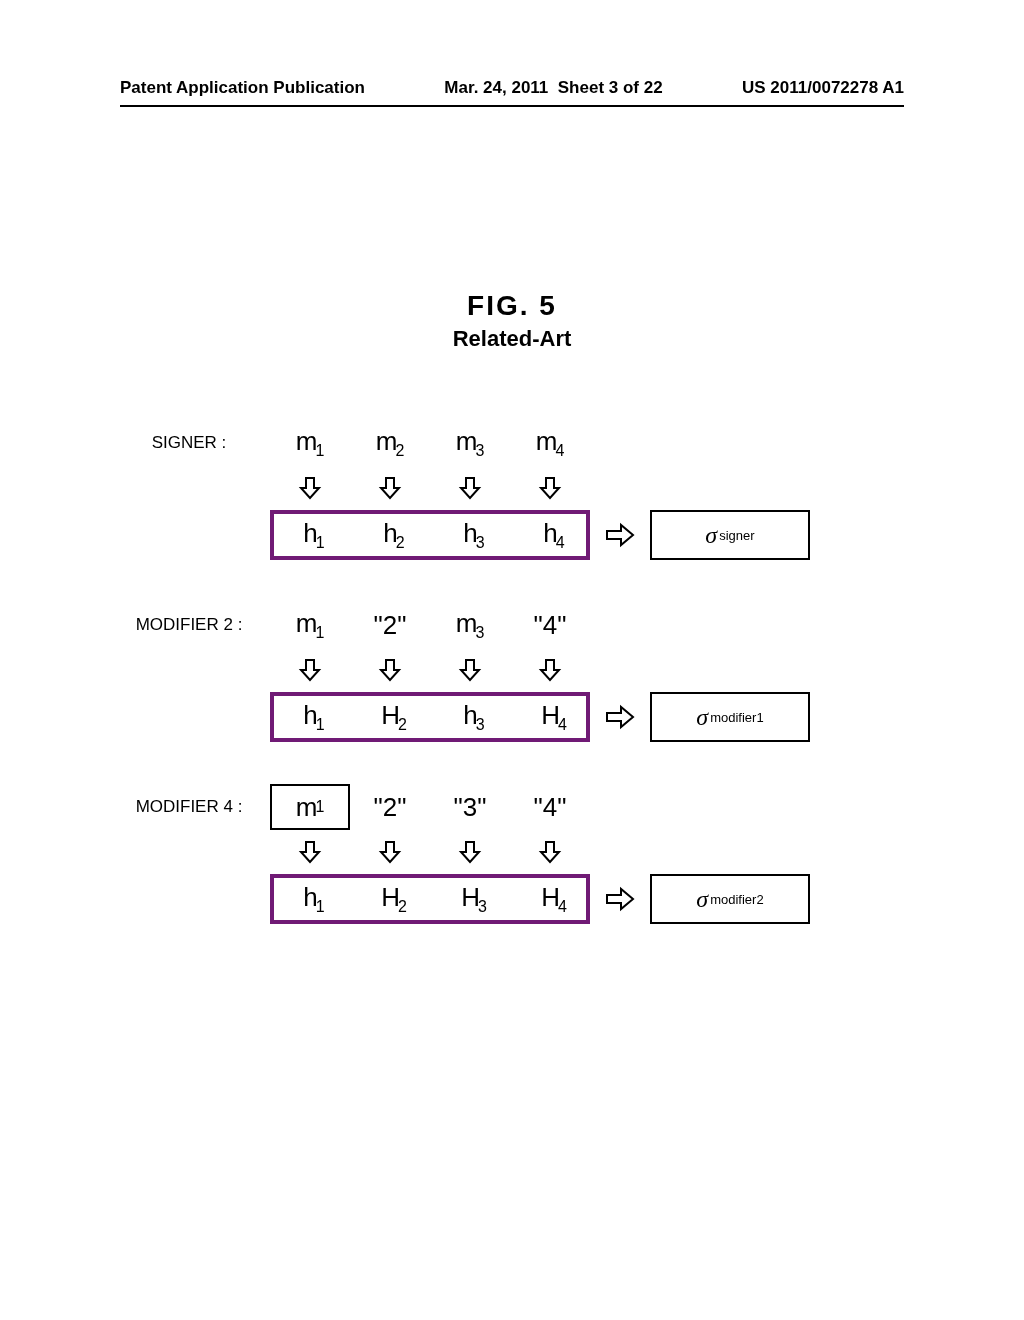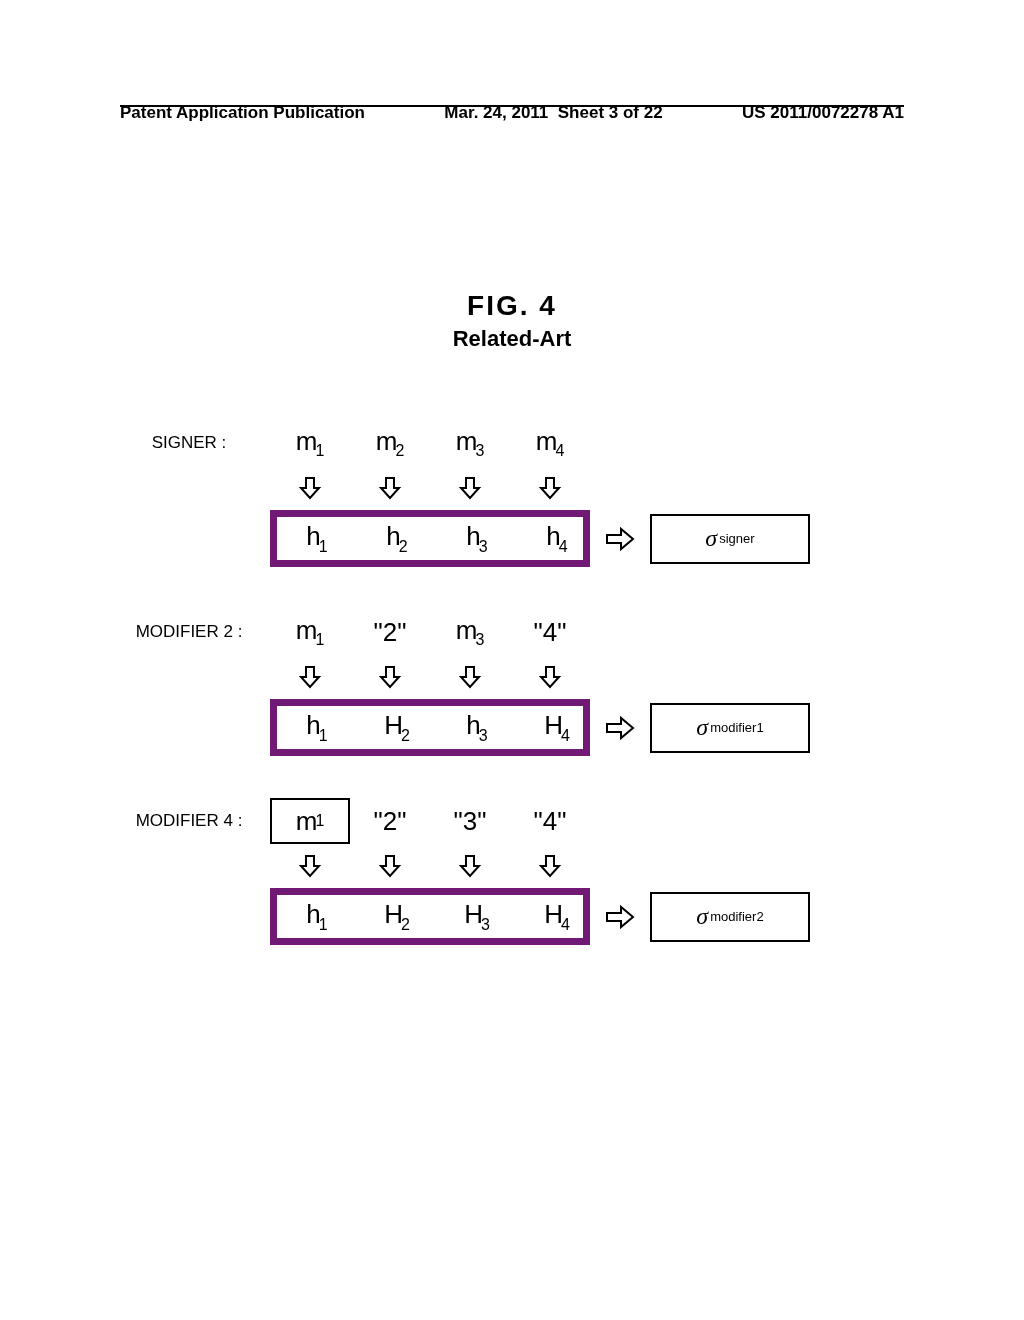--- a/index.html
+++ b/index.html
@@ -13,21 +13,20 @@
     .header {
       position: absolute;
       top: 78px;
       left: 0;
       right: 0;
       display: flex;
       justify-content: space-between;
       padding: 0 120px;
       font-size: 17px;
       font-weight: bold;
-      margin-top: 25px;
     }
     .header-left, .header-center, .header-right { white-space: pre; }
     .rule {
       position: absolute;
       top: 105px;
       left: 120px;
       right: 120px;
       border-top: 2px solid #000;
     }
     .figure-titles {
@@ -74,24 +73,24 @@
       font-family: Arial, sans-serif;
     }
     .cell .sub {
       font-size: 16px;
       vertical-align: sub;
       margin-left: -2px;
     }
     .quoted { font-size: 26px; }
     .arrow-down svg, .arrow-right svg { display: block; margin: 0 auto; }
     .hash-box {
-      border: 7px solid #701a75;
+      border: 4px solid #701a75;
       display: grid;
       grid-template-columns: 80px 80px 80px 80px;
-      height: 57px;
+      height: 50px;
       align-items: center;
     }
     .hash-box .cell { font-size: 26px; }
     .group-hash-row {
       display: grid;
       grid-template-columns: 150px 320px 60px 160px;
       align-items: center;
       margin-top: 0;
     }
     .sigma-box {
@@ -131,21 +130,21 @@
 <body>
 
 <div class="header">
   <span class="header-left">Patent Application Publication</span>
   <span class="header-center">Mar. 24, 2011  Sheet 3 of 22</span>
   <span class="header-right">US 2011/0072278 A1</span>
 </div>
 <div class="rule"></div>
 
 <div class="figure-titles">
-  <div class="fig-num">FIG. 4</div>
+  <div class="fig-num">FIG. 5</div>
   <div class="fig-sub">Related-Art</div>
 </div>
 
 <div class="diagram">
 
   <div class="group">
     <div class="row">
       <div class="row-label">SIGNER :</div>
       <div class="cell"><span>m</span><span class="sub">1</span></div>
       <div class="cell"><span>m</span><span class="sub">2</span></div>

